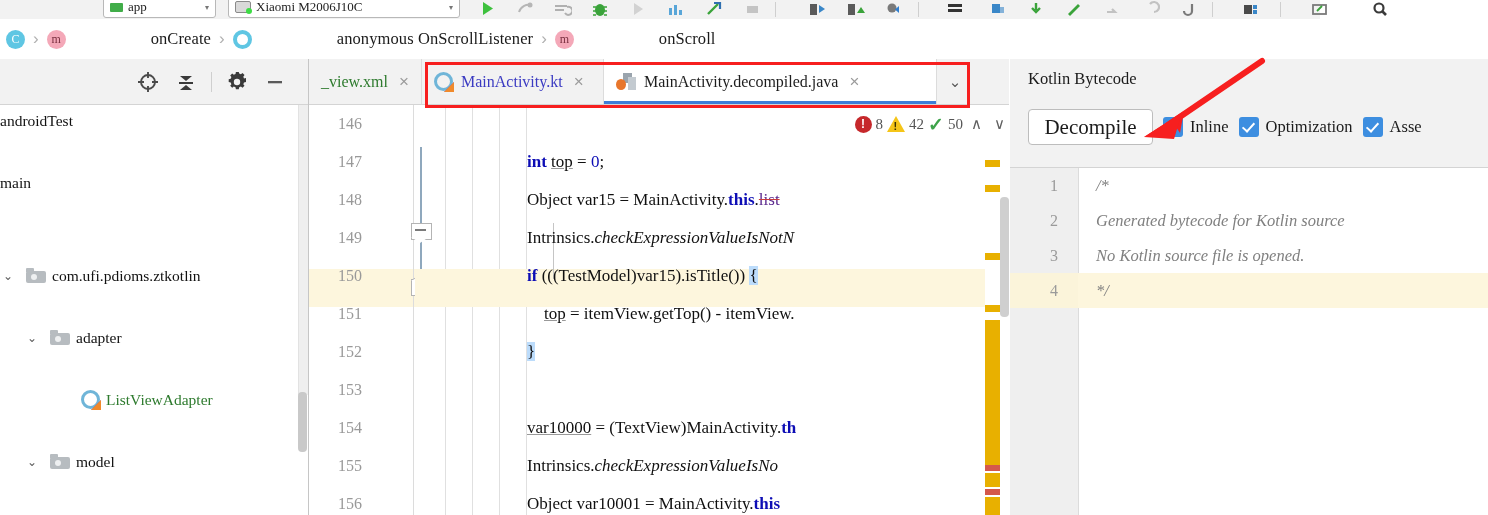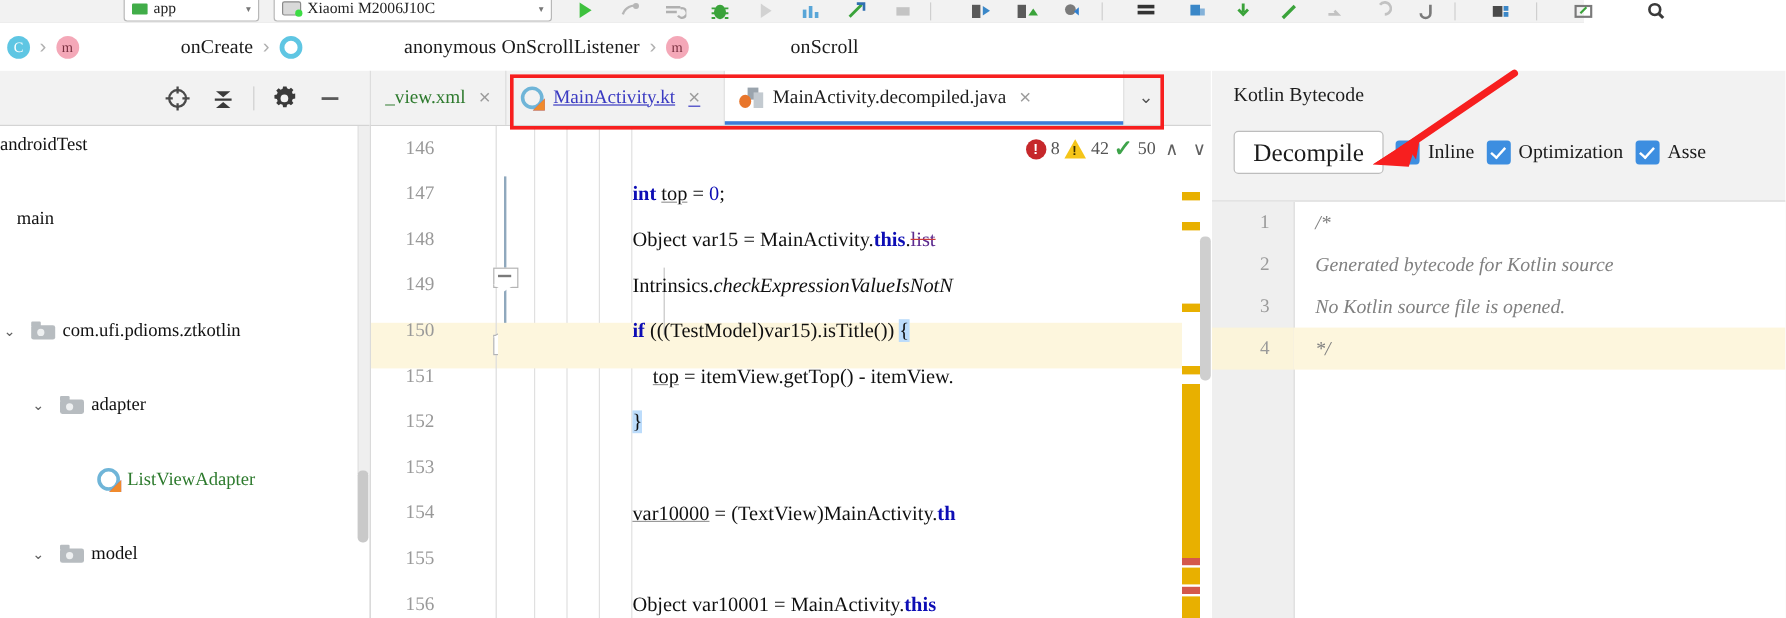--- a/index.html
+++ b/index.html
@@ -95,21 +95,21 @@
 
   
   .tabstrip{
     position:absolute;left:309px;top:59px;width:700px;height:46px;
     background:#f2f2f2;border-bottom:1px solid #d4d4d4;
     display:flex;align-items:stretch;box-sizing:border-box;
   }
   .etab{display:flex;align-items:center;gap:8px;padding:0 12px;position:relative;
     font-size:16px;white-space:nowrap;box-sizing:border-box;}
   .etab.t0{background:#f2f2f2;color:#2d7a2d;text-align:right;}
-  .etab.t1{background:#f2f2f2;color:#3a3ac2;border-left:1px solid #dcdcdc;text-decoration:underline;}
+  .etab.t1{background:#f2f2f2;color:#3a3ac2;border-left:1px solid #dcdcdc;}
   .etab.t2{background:#ffffff;color:#1d1d1d;border-left:1px solid #dcdcdc;border-right:1px solid #dcdcdc;}
   .etab.t2:after{content:"";position:absolute;left:0;right:0;bottom:0;height:3px;background:#3d7dd8;}
   .tclose{color:#9b9b9b;font-size:17px;font-family:"Liberation Sans",sans-serif;margin-left:3px;}
   .tabdrop{width:36px;display:flex;align-items:center;justify-content:center;color:#555;font-size:15px;}
   .javaico{width:20px;height:17px;flex:none;position:relative;}
   .javaico .b1{position:absolute;left:7px;top:0;width:9px;height:10px;background:#9aa4ad;}
   .javaico .b2{position:absolute;left:12px;top:4px;width:8px;height:13px;background:#c3cad0;}
   .javaico .cup{position:absolute;left:0;top:6px;width:10px;height:11px;border-radius:50%;background:#e8762c;}
 
   
@@ -385,21 +385,21 @@
     </div>
 
     <div class="tree">
 
       <div class="trow" style="top:0px">
         <span style="width:0px"></span>
         <span class="tlabel tname plain" style="margin-left:0px">androidTest</span>
       </div>
 
       <div class="trow" style="top:31px">
-        <span class="tlabel tname plain" style="margin-left:14px">main</span>
+        <span class="tlabel tname plain" style="margin-left:0px">main</span>
       </div>
 
 
       <div class="trow" style="top:93px;padding-left:0px">
         <span class="tarrow">⌄</span>
         <span class="folder pkg" style="margin-left:10px">
             <span class="pkgdot"></span>
           </span>
         <span class="tlabel tname plain">com.ufi.pdioms.ztkotlin</span>
       </div>
@@ -525,20 +525,23 @@
       </div>
       <div class="codeline" style="top:190px">
         <span class="ctext"><span class="selbrace">}</span></span>
       </div>
       <div class="codeline" style="top:228px">
         <span class="ctext"></span>
       </div>
       <div class="codeline" style="top:266px">
         <span class="ctext"><span class="undl">var10000</span> = (TextView)MainActivity.<span class="kw">th</span></span>
       </div>
+      <div class="codeline" style="top:304px">
+        <span class="ctext">Intrinsics.<span class="ital">checkExpressionValueIsNo</span></span>
+      </div>
       <div class="codeline" style="top:342px">
         <span class="ctext">Object var10001 = MainActivity.<span class="kw">this</span></span>
       </div>
       <div class="codeline" style="top:380px">
         
       </div>
 
     </div>
   </div>
 

